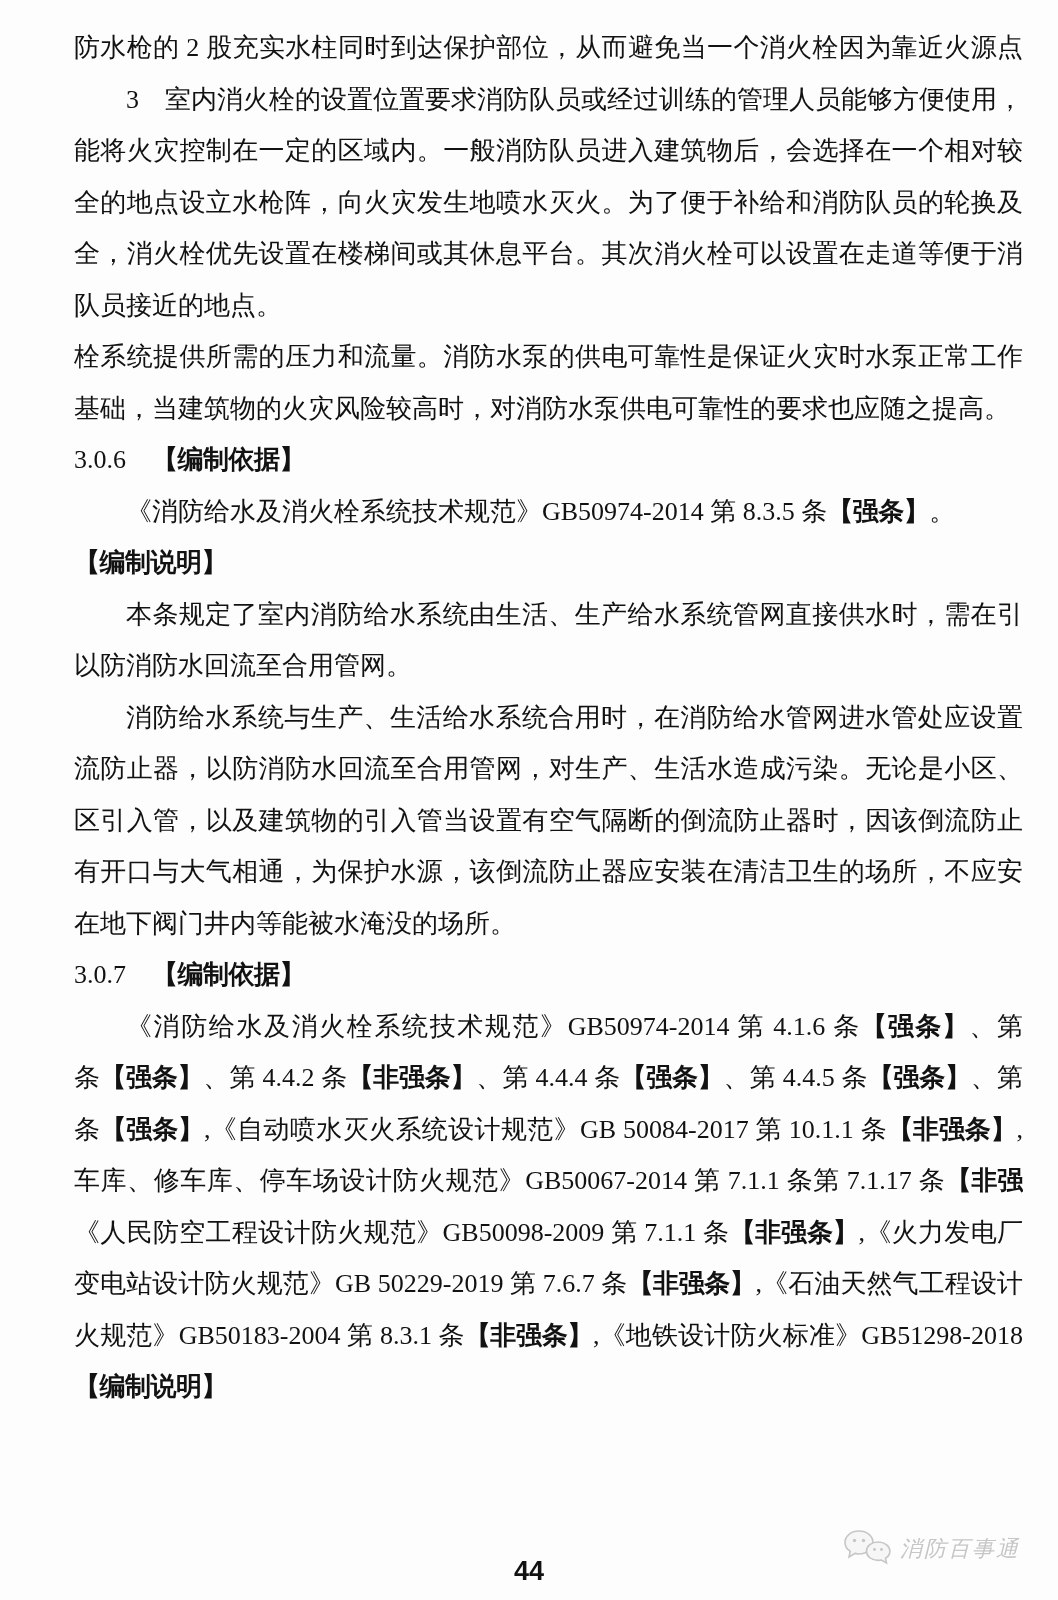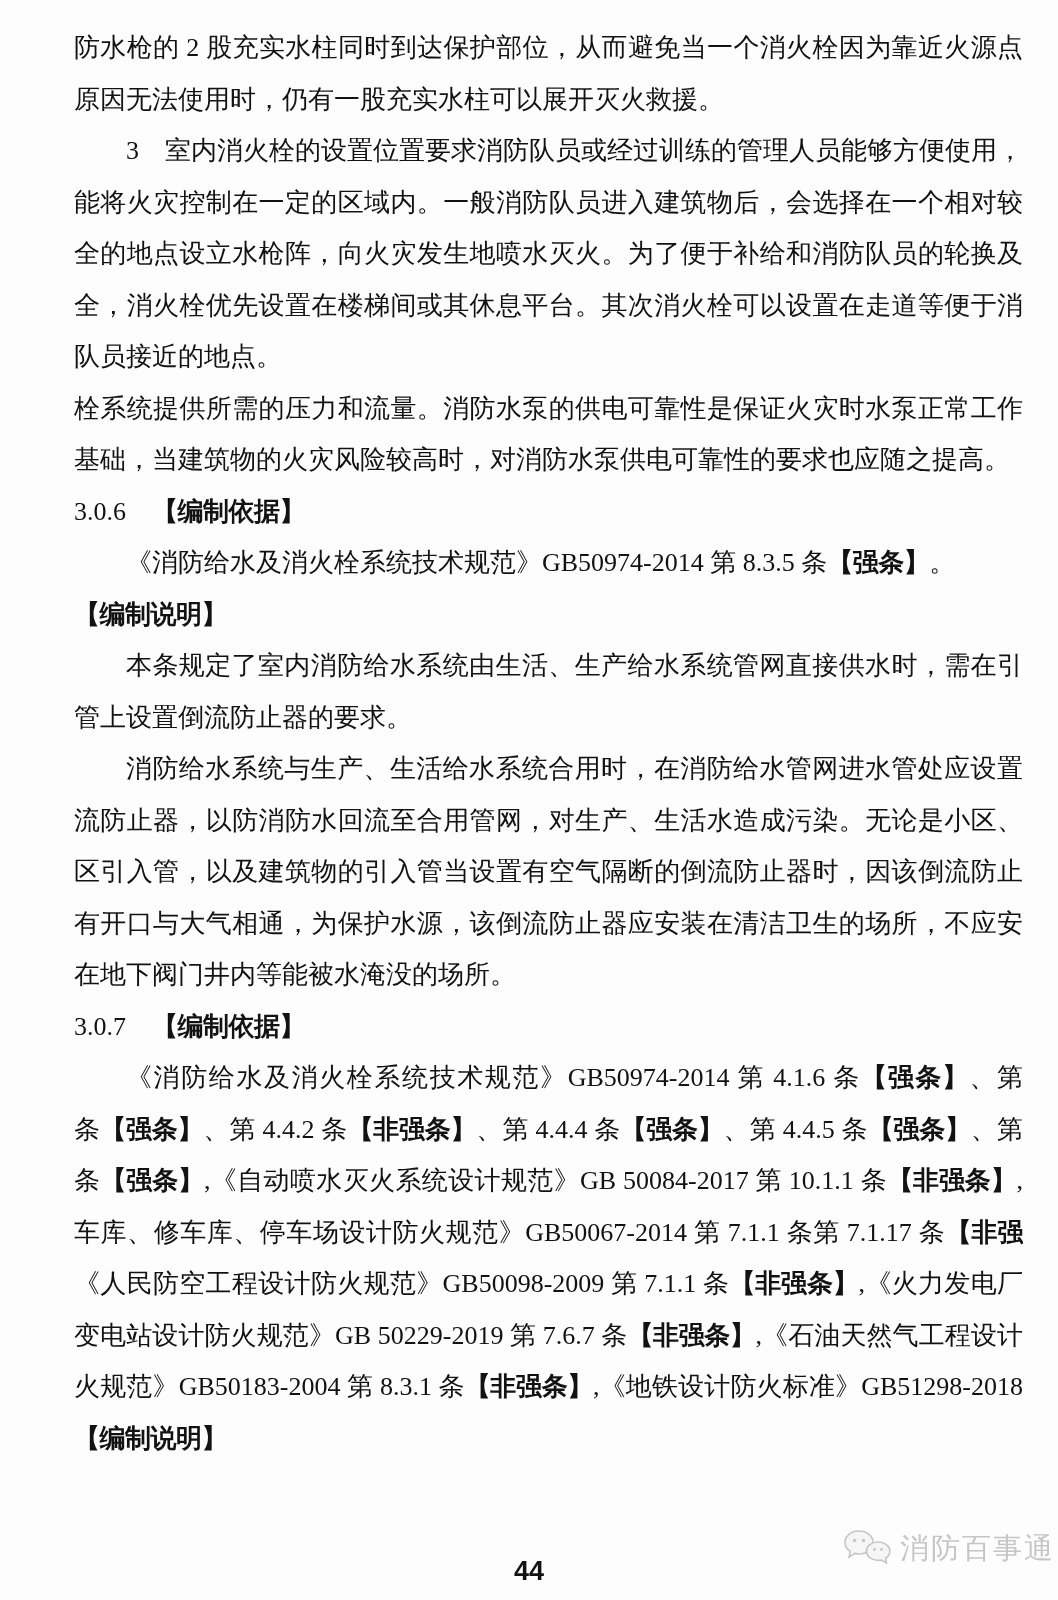--- a/index.html
+++ b/index.html
@@ -58,49 +58,49 @@
   .watermark {
     position: absolute;
     left: 842px;
     top: 1528px;
     display: flex;
     align-items: center;
     gap: 6px;
     user-select: none;
   }
   .watermark-text {
-    font-size: 29px;
+    font-size: 22px;
     letter-spacing: 2px;
     font-family: "Liberation Sans", "DejaVu Sans", sans-serif;
     text-shadow: 1px 1px 0 #ffffff;
+    font-style: italic;
   }
   .watermark-icon svg {
     display: block;
   }
 </style>
 </head>
 <body>
 
 <div class="page">
 
   <div class="doc-body">
       <div class="line justify">防水枪的 2 股充实水柱同时到达保护部位，从而避免当一个消火栓因为靠近火源点等</div>
-      <div class="line">原因无法使用时，仍有一股充实水柱可以展开灭火救援。</div>
       <div class="line justify indent">3　室内消火栓的设置位置要求消防队员或经过训练的管理人员能够方便使用，并</div>
       <div class="line justify">能将火灾控制在一定的区域内。一般消防队员进入建筑物后，会选择在一个相对较安</div>
       <div class="line justify">全的地点设立水枪阵，向火灾发生地喷水灭火。为了便于补给和消防队员的轮换及安</div>
       <div class="line justify">全，消火栓优先设置在楼梯间或其休息平台。其次消火栓可以设置在走道等便于消防</div>
       <div class="line">队员接近的地点。</div>
       <div class="line justify">栓系统提供所需的压力和流量。消防水泵的供电可靠性是保证火灾时水泵正常工作的</div>
       <div class="line">基础，当建筑物的火灾风险较高时，对消防水泵供电可靠性的要求也应随之提高。</div>
       <div class="line">3.0.6　<b class="emph">【编制依据】</b></div>
       <div class="line indent">《消防给水及消火栓系统技术规范》GB50974-2014 第 8.3.5 条<b class="emph">【强条】</b>。</div>
       <div class="line"><b class="emph">【编制说明】</b></div>
       <div class="line justify indent">本条规定了室内消防给水系统由生活、生产给水系统管网直接供水时，需在引入</div>
-      <div class="line">管上设置倒流防止器的要求。</div>
+      <div class="line">以防消防水回流至合用管网。</div>
       <div class="line justify indent">消防给水系统与生产、生活给水系统合用时，在消防给水管网进水管处应设置倒</div>
       <div class="line justify">流防止器，以防消防水回流至合用管网，对生产、生活水造成污染。无论是小区、厂</div>
       <div class="line justify">区引入管，以及建筑物的引入管当设置有空气隔断的倒流防止器时，因该倒流防止器</div>
       <div class="line justify">有开口与大气相通，为保护水源，该倒流防止器应安装在清洁卫生的场所，不应安装</div>
       <div class="line">在地下阀门井内等能被水淹没的场所。</div>
       <div class="line">3.0.7　<b class="emph">【编制依据】</b></div>
       <div class="line justify indent">《消防给水及消火栓系统技术规范》GB50974-2014 第 4.1.6 条<b class="emph">【强条】</b>、第 4.3.8</div>
       <div class="line justify">条<b class="emph">【强条】</b>、第 4.4.2 条<b class="emph">【非强条】</b>、第 4.4.4 条<b class="emph">【强条】</b>、第 4.4.5 条<b class="emph">【强条】</b>、第 4.4.7</div>
       <div class="line justify">条<b class="emph">【强条】</b>,《自动喷水灭火系统设计规范》GB 50084-2017 第 10.1.1 条<b class="emph">【非强条】</b>,《汽</div>
       <div class="line justify">车库、修车库、停车场设计防火规范》GB50067-2014 第 7.1.1 条第 7.1.17 条<b class="emph">【非强条】</b>,</div>

